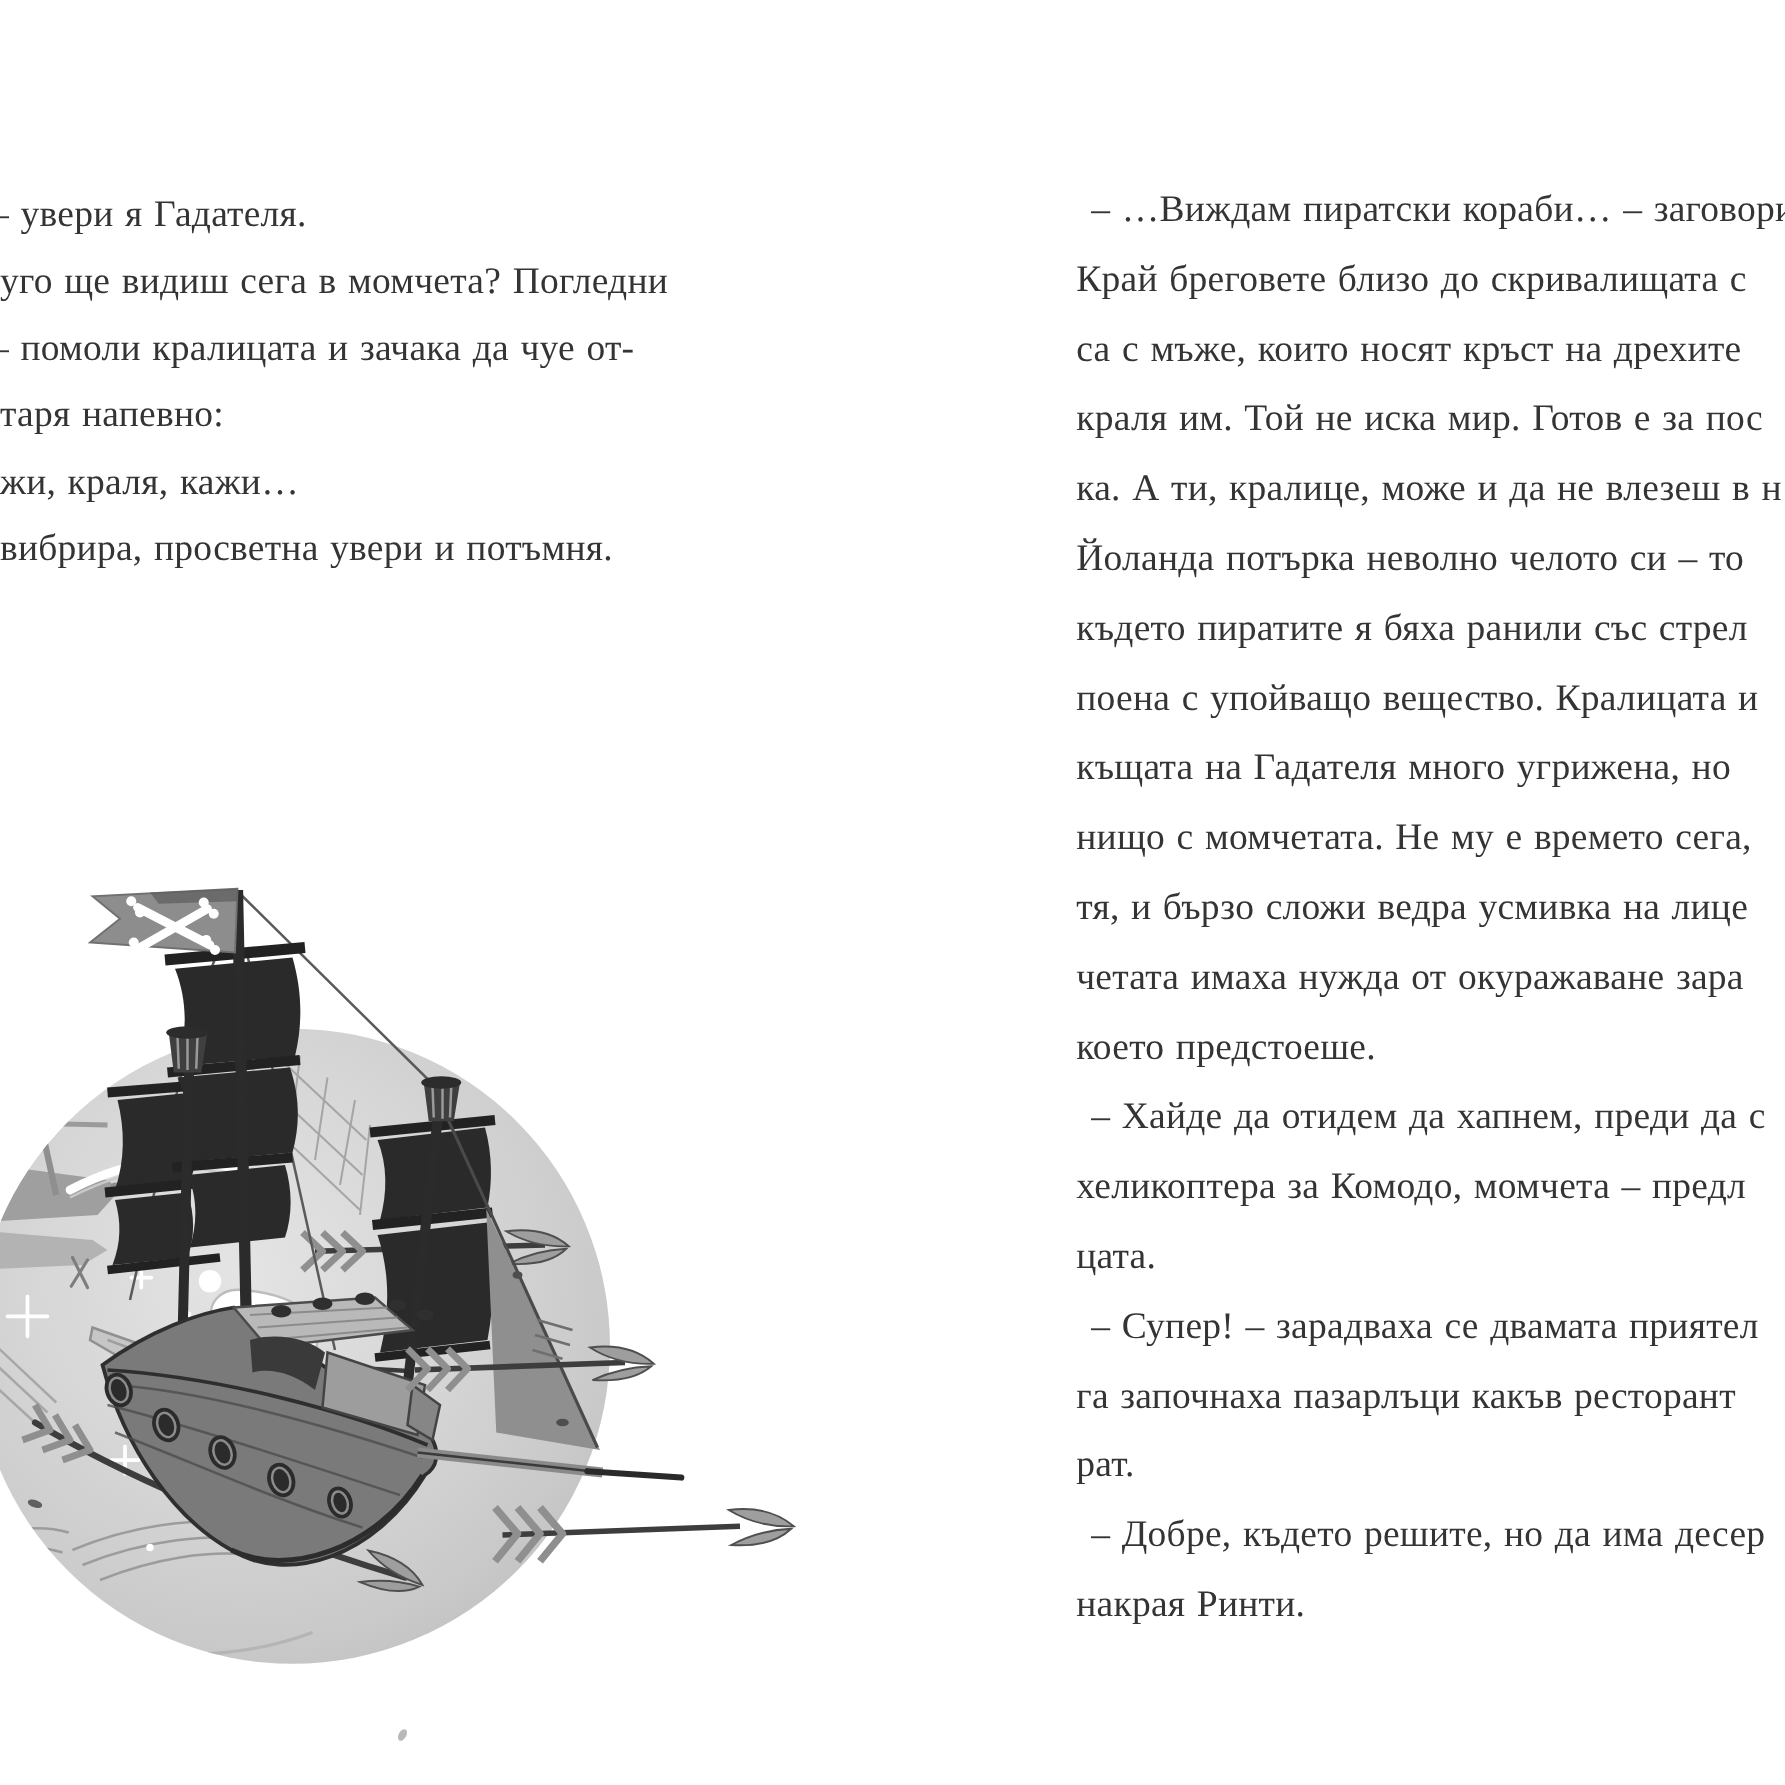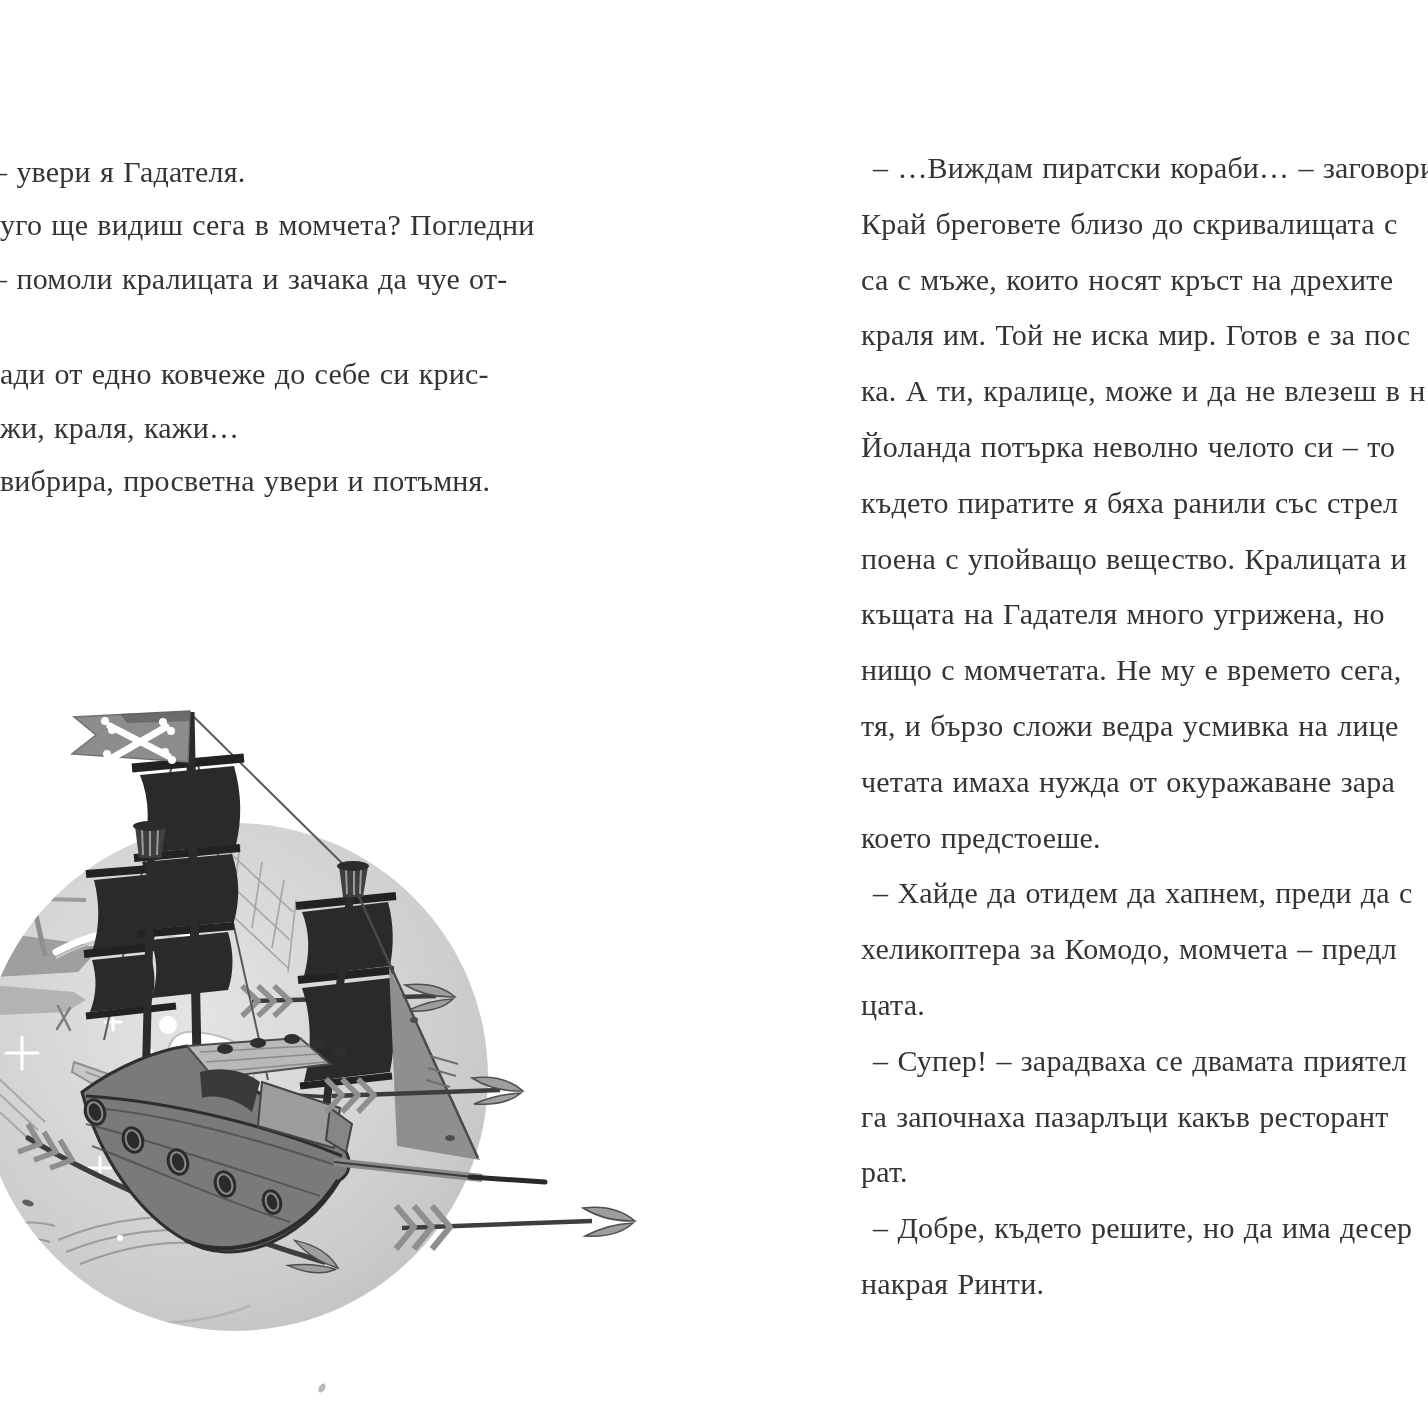--- a/index.html
+++ b/index.html
@@ -24,21 +24,21 @@
 </style>
 </head>
 <body>
 
 <div class="spread">
 
   <div class="textcol left-col">
       <div class="line cutdash">– увери я Гадателя.</div>
       <div class="line">уго ще видиш сега в момчета? Погледни</div>
       <div class="line cutdash">– помоли кралицата и зачака да чуе от-</div>
-      <div class="line gap">ади от едно ковчеже до себе си крис-</div>
+      <div class="line">таря напевно:</div>
       <div class="line">жи, краля, кажи…</div>
       <div class="line">вибрира, просветна увери и потъмня.</div>
     </div>
 
   <div class="textcol right-col">
       <div class="line indent">– …Виждам пиратски кораби… – заговори</div>
       <div class="line">Край бреговете близо до скривалищата с</div>
       <div class="line">са с мъже, които носят кръст на дрехите</div>
       <div class="line">краля им. Той не иска мир. Готов е за пос</div>
       <div class="line">ка. А ти, кралице, може и да не влезеш в н</div>

